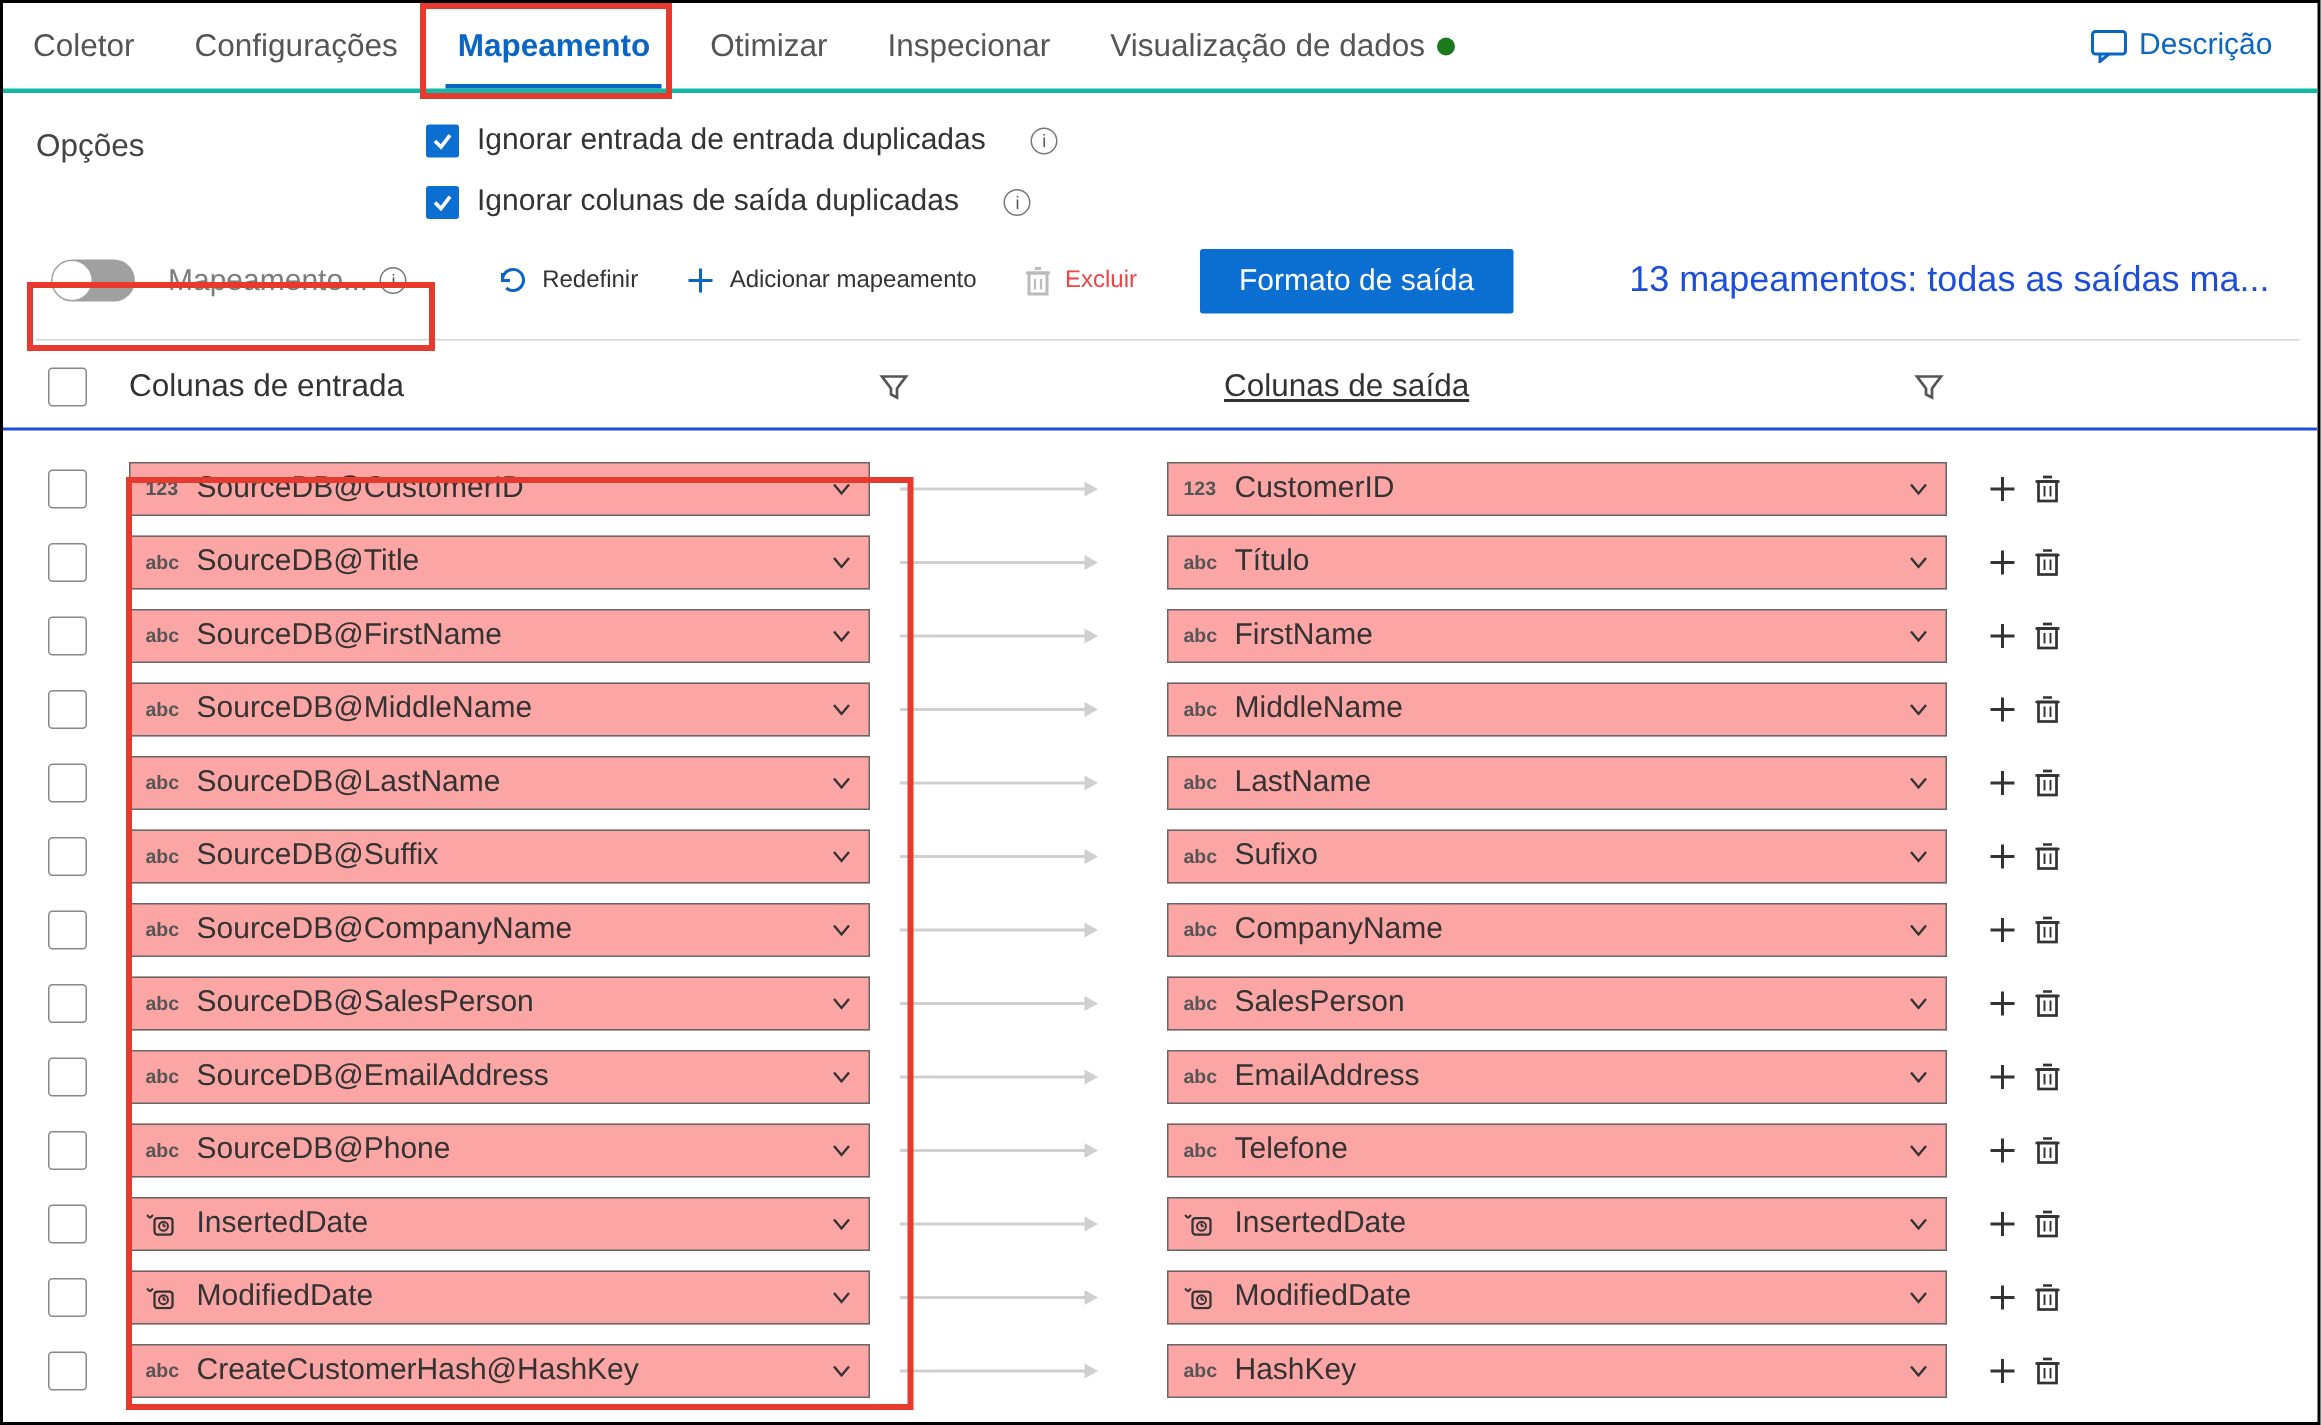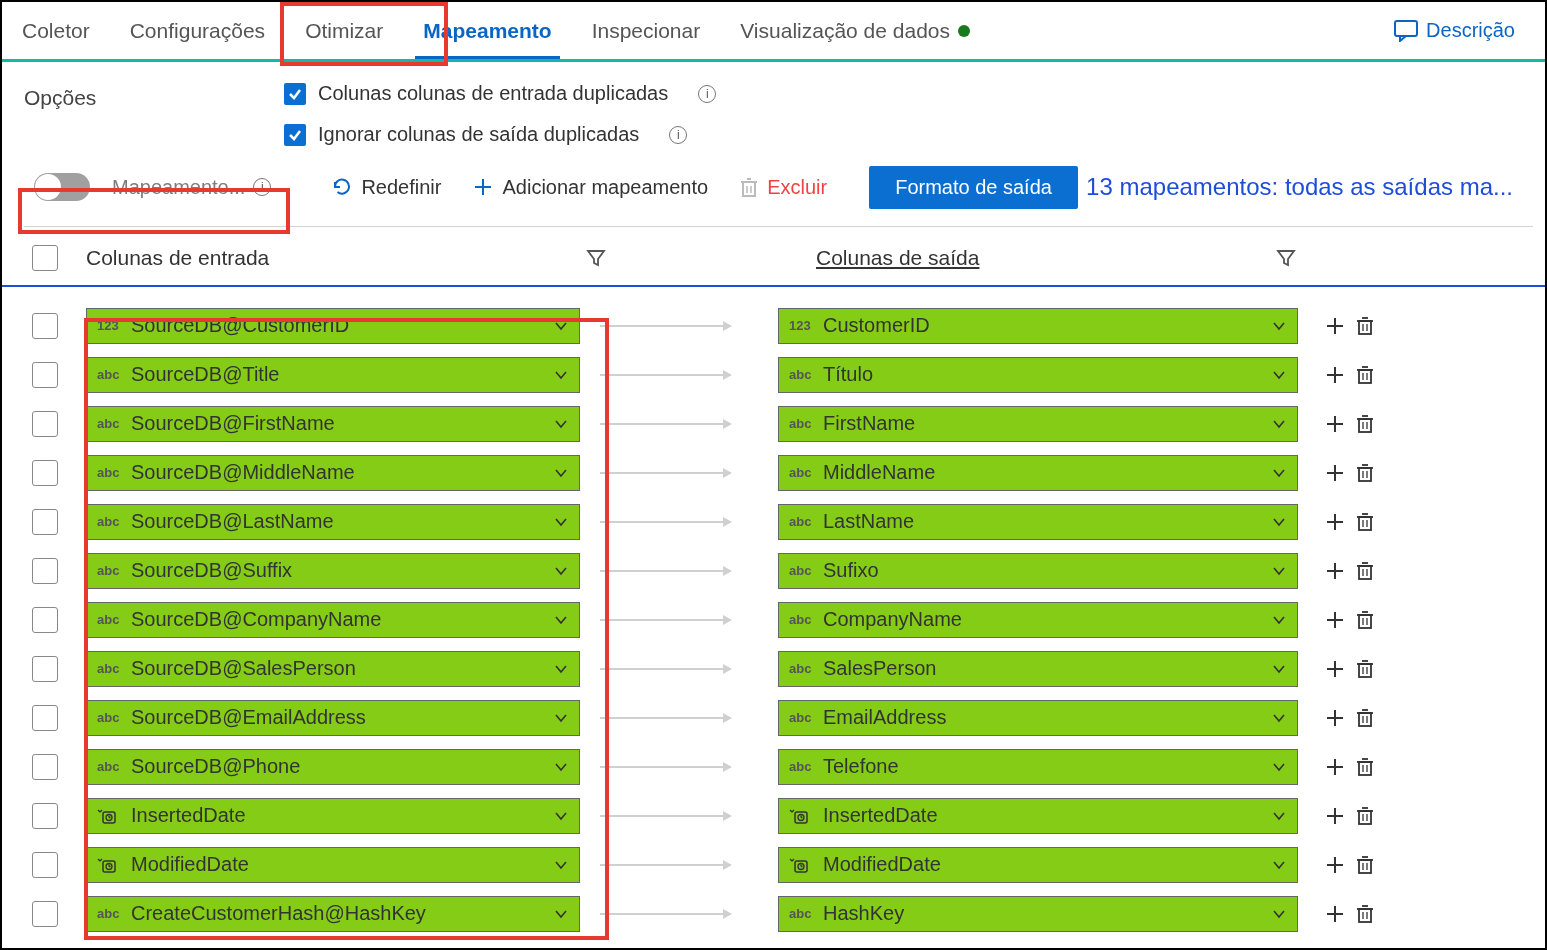--- a/index.html
+++ b/index.html
@@ -25,41 +25,41 @@
   .chkbox svg { display:block; }
   .info-icon { width:18px; height:18px; border:1px solid #777; border-radius:50%; display:flex; align-items:center; justify-content:center; font-size:12px; color:#555; margin-left:18px;}
 
   
   .toolbar { display:flex; align-items:center; margin-top:18px; gap:7px;text-align:center;}
   .toggle-box { display:flex; align-items:center; height:46px; padding:0 10px 0 10px;}
   .toggle-pill { width:56px; height:28px; background:#a0a0a0; border-radius:14px; position:relative;}
   .toggle-knob { width:26px; height:26px; background:#fff; border-radius:50%; position:absolute; top:1px; left:1px;}
   .toggle-text { margin-left:22px; color:#7d7d7d; font-size:20px;}
   .toggle-info { margin-left:8px; }
-  .tool-btn { display:flex; align-items:center; gap:8px; color:#333; padding:6px 12px; cursor:pointer; font-size:20px;}
+  .tool-btn { display:flex; align-items:center; gap:8px; color:#333; padding:6px 12px; cursor:pointer; font-size:16px;}
   .tool-btn.blue { color:#0b66c3; }
   .tool-btn.gray { color:#ef4444; }
   .output-fmt { background:#0b6ed1; color:#fff; padding:10px 26px; border-radius:2px; cursor:pointer; font-size:20px;}
   .summary-text { margin-left:auto; color:#1d4ed8; font-size:24px; padding-right:20px; white-space:nowrap;}
 
   .hrline { height:1px; background:#d3d3d3; margin-top:16px; }
 
   
   .thead { display:flex; align-items:center; height:56px; padding-left:30px; border-bottom:2px solid #1d4ed8;}
   .th-check { width:26px; height:26px; border:1px solid #888; border-radius:3px; cursor:pointer;}
   .th-label { margin-left:28px; font-size:21px; color:#333; flex:0 0 500px; display:flex; align-items:center;}
   .filter-icon { margin-left:auto; color:#555; cursor:pointer; padding-right:12px;}
   .th-col1 { display:flex; align-items:center; width:560px;}
   .th-col2 { display:flex; align-items:center; width:520px;text-decoration:underline;}
 
   
   .rows { padding-top:14px; }
   .mrow { display:flex; align-items:center; height:49px; padding-left:30px;}
   .row-check { width:26px; height:26px; border:1px solid #888; border-radius:3px; cursor:pointer; flex-shrink:0;}
-  .drop { margin-left:28px; width:494px; height:36px; border:1px solid #666; background:#84cc16; display:flex; align-items:center; padding:0 10px; position:relative; cursor:pointer;}
+  .drop { margin-left:28px; width:494px; height:36px; border:1px solid #666; background:#fca5a5; display:flex; align-items:center; padding:0 10px; position:relative; cursor:pointer;}
   .dtype { font-size:13px; color:#555; font-weight:600; width:30px; text-align:left;}
   .dtype.clock { width:30px; }
   .dval { font-size:20px; color:#333; margin-left:4px; white-space:nowrap; overflow:hidden;}
   .dchev { margin-left:auto; color:#444;}
   .arrowwrap { width:170px; display:flex; align-items:center; justify-content:center;}
   .arrowline { width:130px; height:2px; background:#d0d0d0; position:relative;}
   .arrowline::after { content:""; position:absolute; right:-2px; top:-4px; border-left:9px solid #d0d0d0; border-top:5px solid transparent; border-bottom:5px solid transparent;}
   .act-btn { width:30px; height:30px; display:flex; align-items:center; justify-content:center; color:#444; cursor:pointer;}
   .plus-btn { margin-left:22px; }
 
@@ -74,27 +74,27 @@
 </head>
 <body>
 
 <div class="tabs">
   <div class="tab">
       <span>Coletor</span>
     </div>
   <div class="tab">
       <span>Configurações</span>
     </div>
-  <div class="tab">
-      <span>Otimizar</span>
-    </div>
   <div class="tab active">
     <span>Mapeamento</span>
     <div class="tab-underline"></div>
   </div>
+  <div class="tab">
+      <span>Otimizar</span>
+    </div>
   <div class="tab">
       <span>Inspecionar</span>
     </div>
   <div class="tab">
     <span>Visualização de dados</span>
     <span class="dot"></span>
   </div>
   <div class="desc">
     <svg width="24" height="22" viewBox="0 0 24 22">
       <rect x="1" y="1" width="22" height="15" rx="2" fill="none" stroke="#0b66c3" stroke-width="2"></rect>
@@ -107,21 +107,21 @@
 <div class="options-block">
   <div class="opt-row1">
     <div class="opt-label">Opções</div>
     <div class="checks">
       <div class="check-line">
         <div class="chkbox">
           <svg width="16" height="16" viewBox="0 0 16 16">
               <path d="M3 8 L7 12 L13 4" fill="none" stroke="#fff" stroke-width="2.5"></path>
             </svg>
         </div>
-        <span>Colunas colunas de entrada duplicadas</span>
+        <span>Ignorar entrada de entrada duplicadas</span>
         <span class="info-icon">i</span>
       </div>
       <div class="check-line">
         <div class="chkbox">
           <svg width="16" height="16" viewBox="0 0 16 16">
               <path d="M3 8 L7 12 L13 4" fill="none" stroke="#fff" stroke-width="2.5"></path>
             </svg>
         </div>
         <span>Ignorar colunas de saída duplicadas</span>
         <span class="info-icon">i</span>

